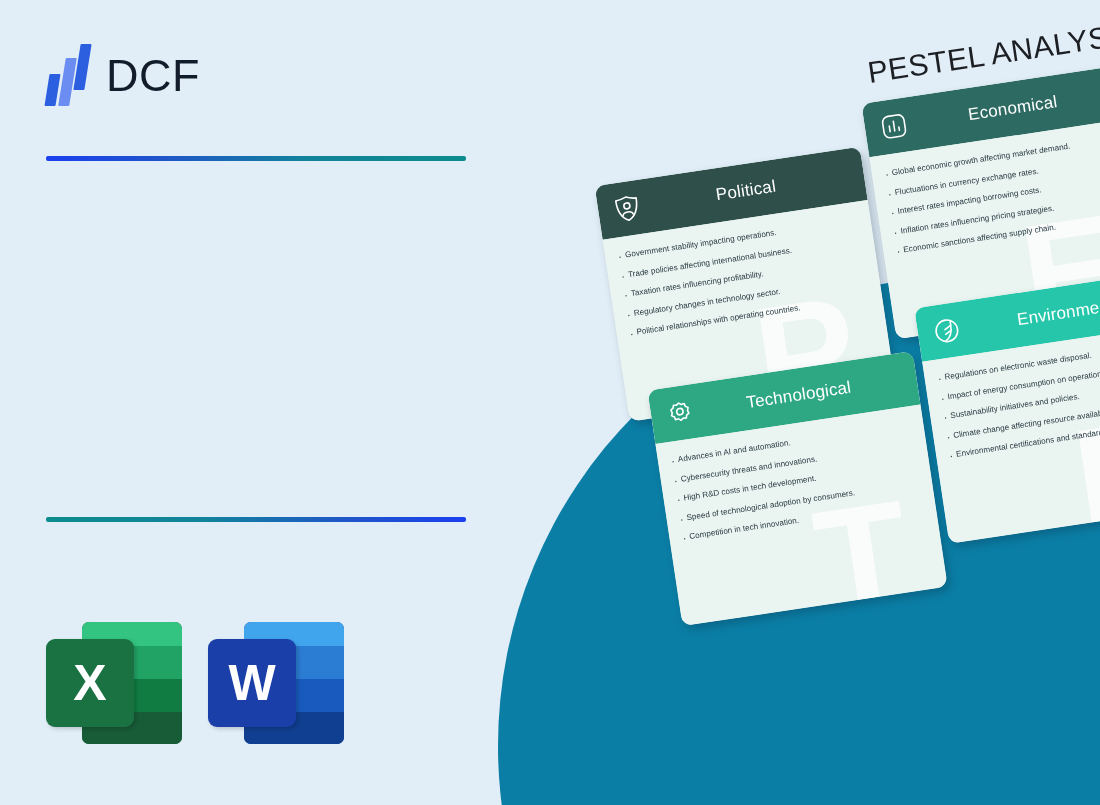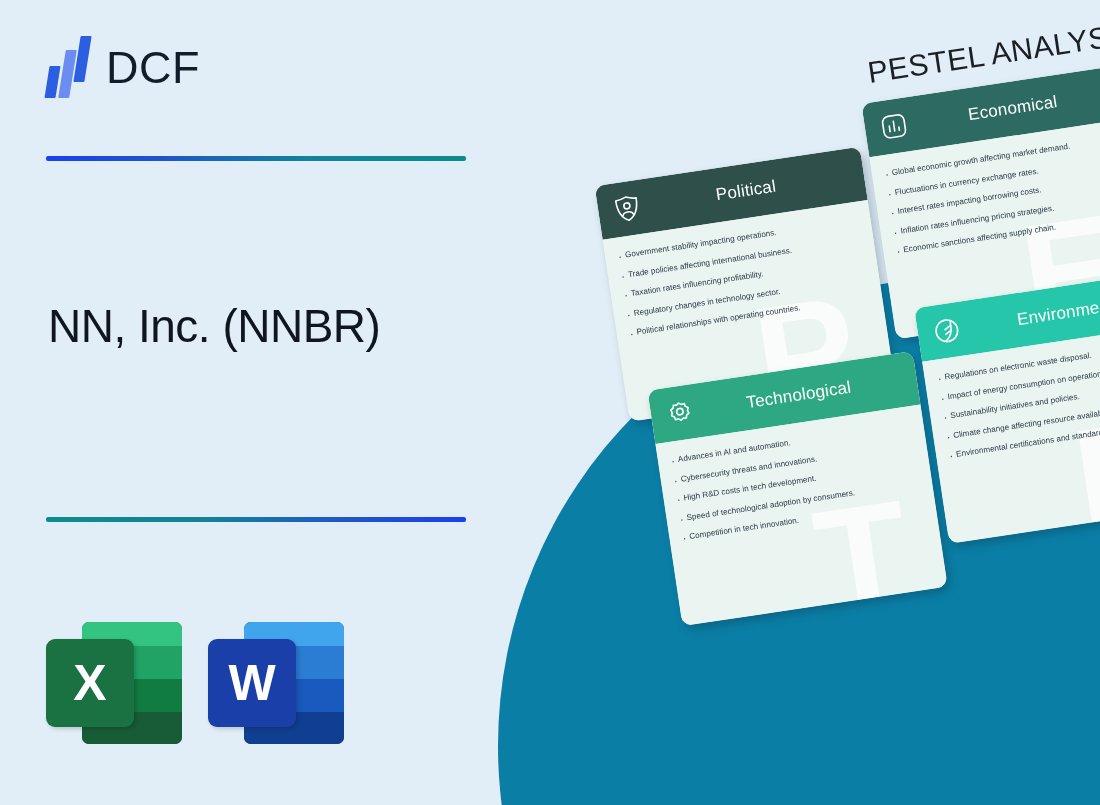--- a/index.html
+++ b/index.html
@@ -17,21 +17,21 @@
   .left-panel {
     position: absolute;
     left: 0; top: 0;
     width: 520px; height: 805px;
     z-index: 40;
   }
 
   
   .logo-row {
     position: absolute;
-    left: 46px; top: 36px;
+    left: 46px; top: 44px;
     display: flex;
     align-items: center;
     gap: 14px;
   }
   .logo-mark {
     width: 46px; height: 62px;
     position: relative;
   }
   .logo-bar {
     position: absolute;
@@ -364,21 +364,20 @@
     <span class="logo-mark">
       <span class="logo-bar b1"></span>
       <span class="logo-bar b2"></span>
       <span class="logo-bar b3"></span>
     </span>
     <span class="logo-text">DCF</span>
   </div>
 
   <div class="divider top"></div>
 
-  <h1 class="page-title">NN, Inc. (NNBR)</h1>
 
   <div class="divider bottom"></div>
 
   <div class="office-icons">
 
     <div class="office-icon excel">
       <span class="oi-page">
         <span class="seg s1"></span>
           <span class="seg s2"></span>
         <span class="seg s3"></span>

